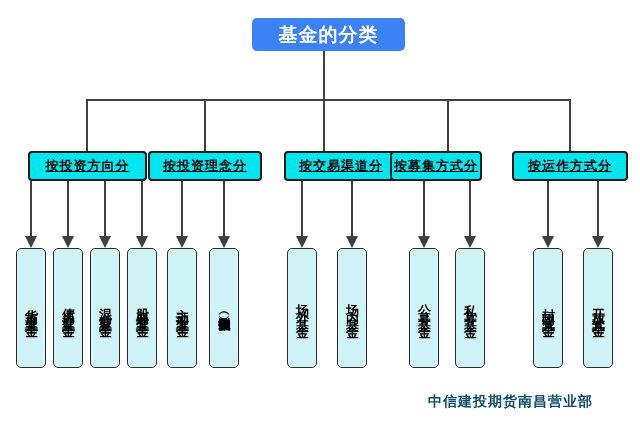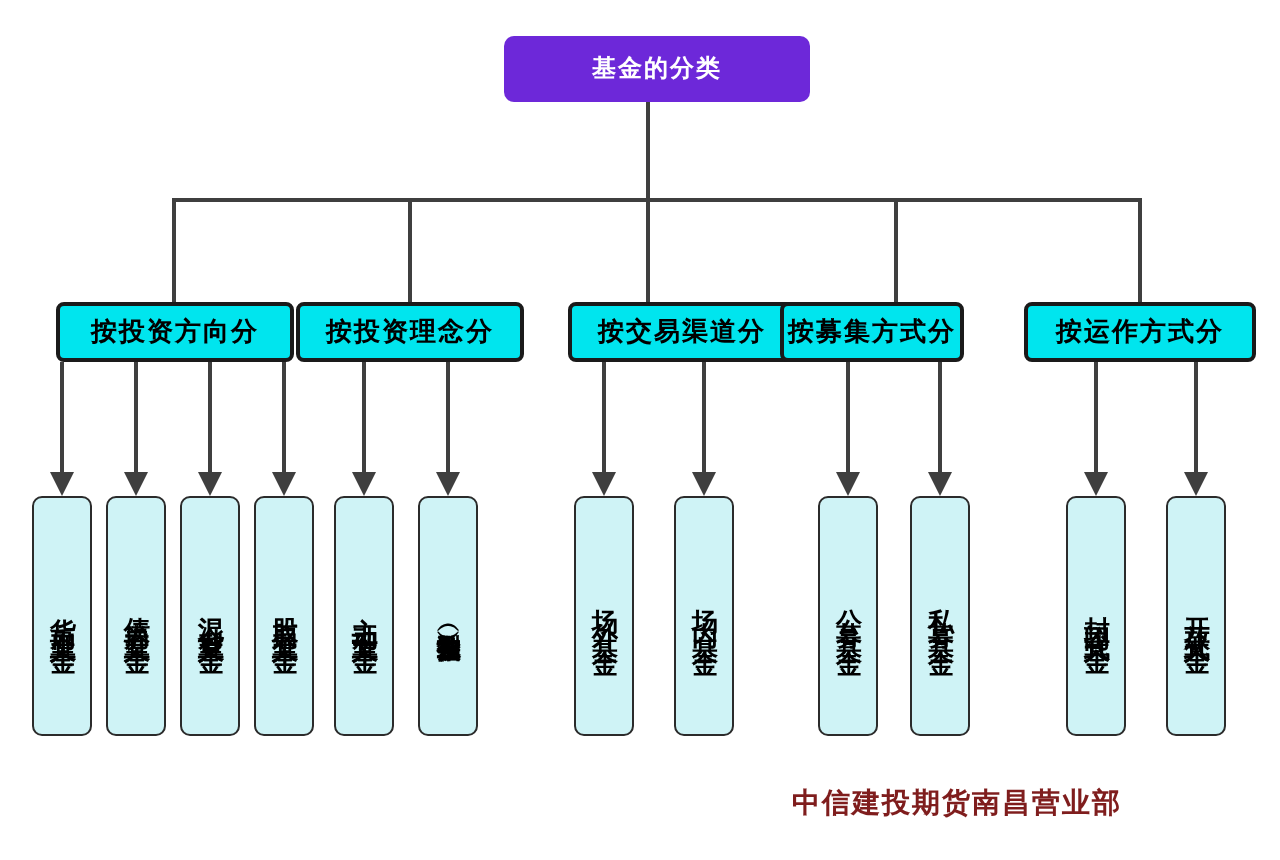--- a/index.html
+++ b/index.html
@@ -10,38 +10,39 @@
   #canvas{
     position:relative;
     width:640px;height:430px;
     background:#ffffff;
     overflow:hidden;
   }
   
   .root-box{
     position:absolute;
     left:252px;top:18px;width:153px;height:33px;
-    background:#6d28d9;
+    background:#3b82f6;
     border-radius:5px;
     color:#ffffff;
-    font-size:12px;font-weight:bold;
+    font-size:19px;font-weight:bold;
     display:flex;align-items:center;justify-content:center;
     letter-spacing:1px;
   }
   .cat-box{
     position:absolute;
     top:151px;height:30px;
     background:#00e5ee;
     border:2px solid #1a1a1a;
     border-radius:4px;
     box-sizing:border-box;
     color:#000000;
     font-size:13px;font-weight:bold;
     display:flex;align-items:center;justify-content:center;
     letter-spacing:1px;
+    text-decoration:underline;
   }
   .leaf-box{
     position:absolute;
     top:248px;width:30px;height:120px;
     background:#cff3f6;
     border:1.5px solid #2b2b2b;
     border-radius:5px;
     box-sizing:border-box;
     color:#000000;
     font-size:13px;font-weight:bold;
@@ -64,22 +65,22 @@
   .arrow::after{
     content:"";position:absolute;bottom:-12px;left:-7px;
     width:0;height:0;
     border-left:6px solid transparent;
     border-right:6px solid transparent;
     border-top:12px solid #3f3f3f;
   }
   
   .watermark{
     position:absolute;
-    left:396px;top:393px;
-    color:#7f1d1d;
+    left:428px;top:393px;
+    color:#0c4a6e;
     font-size:14px;font-weight:bold;
     letter-spacing:1px;
     white-space:nowrap;
   }
 </style>
 </head>
 <body>
 
 <div id="canvas">
 

